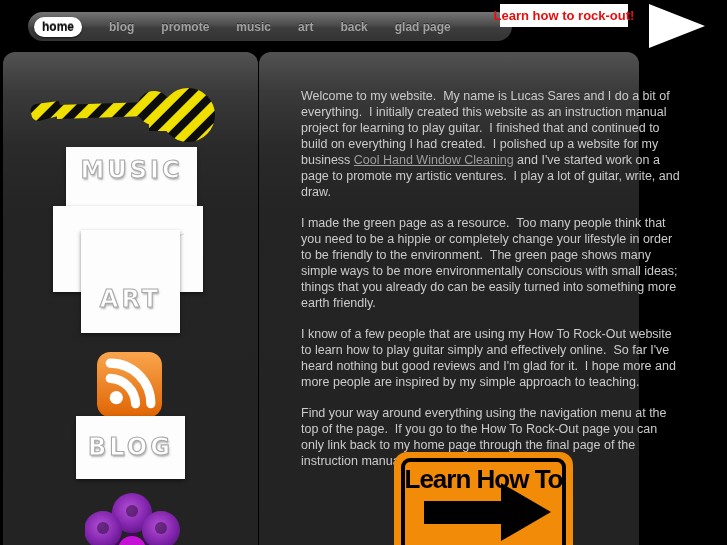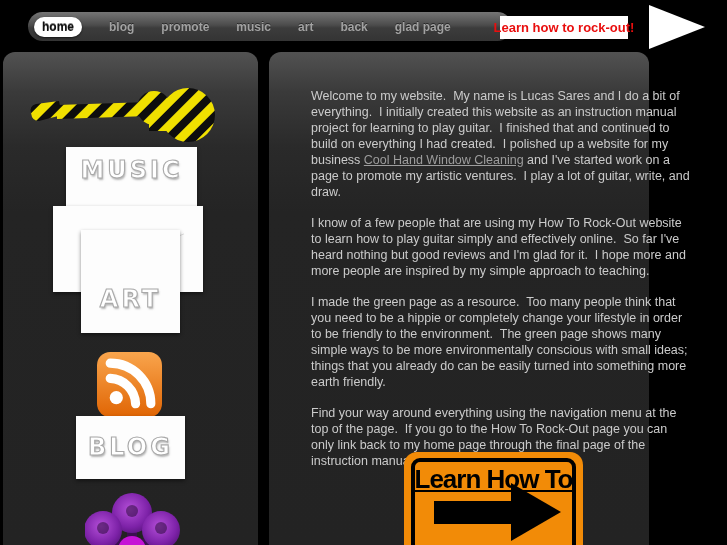--- a/index.html
+++ b/index.html
@@ -9,32 +9,32 @@
   
   .navbar{position:absolute;left:28px;top:12px;width:484px;height:29px;border-radius:15px;
           background:linear-gradient(180deg,#757575 0%,#4c4c4c 45%,#3c3c3c 55%,#343434 100%);
           display:flex;align-items:center;gap:27px;padding-left:6px;box-sizing:border-box;
           box-shadow:0 1px 2px rgba(0,0,0,.8);}
   .nav-item{font-size:12px;font-weight:bold;color:#a2a2a2;cursor:pointer;white-space:nowrap;
             text-shadow:0 -1px 0 rgba(0,0,0,.5);}
   .nav-item.pill{background:#fff;color:#111;border-radius:11px;padding:3px 8px;
                  box-shadow:0 1px 2px rgba(0,0,0,.6);}
 
-  .banner{position:absolute;left:500px;top:4px;height:46px;display:flex;align-items:center;gap:21px;}
+  .banner{position:absolute;left:500px;top:4px;height:46px;display:flex;align-items:flex-start;gap:21px;}
   .banner-body{height:23px;width:128px;background:#fff;display:flex;align-items:center;
                justify-content:center;}
   .banner-text{color:#e90e0e;font-weight:bold;font-size:13px;white-space:nowrap;}
   .banner-head{width:0;height:0;border-left:56px solid #fff;
                border-top:22px solid transparent;border-bottom:22px solid transparent;}
 
   
   .panel{position:absolute;top:52px;height:493px;border-radius:12px 12px 0 0;
          background:linear-gradient(180deg,#525252 0px,#3a3a3a 40px,#2a2a2a 95px,#242424 160px,#232323 100%);}
   #sidebar{left:3px;width:255px;}
-  #mainpanel{left:269px;width:380px;}
+  #mainpanel{left:259px;width:380px;}
 
   
   .abs{position:absolute;}
   .whitebox{position:absolute;background:#fdfdfd;box-shadow:0 2px 4px rgba(0,0,0,.45);}
   .marquee{font-family:"DejaVu Sans","Liberation Sans",sans-serif;font-weight:bold;
            font-size:24px;letter-spacing:3px;color:#fff;
            -webkit-text-stroke:1.1px #a9a9a9;text-shadow:1px 2px 2px rgba(120,120,120,.55);
            text-align:center;}
   .sketchline{position:absolute;height:1px;background:#d9d9d9;transform:rotate(-22deg);}
 
@@ -43,21 +43,21 @@
            font-size:12.5px;line-height:16px;}
   .content p{margin:0 0 15px 0;white-space:pre-wrap;}
   .content a{color:#9d9d9d;text-decoration:underline;cursor:pointer;}
 
   
   .sign{position:absolute;left:135px;top:400px;width:179px;height:160px;background:#f28b07;
         border-radius:13px;cursor:pointer;}
   .sign-border{position:absolute;left:7px;top:6px;right:7px;height:170px;
                border:4px solid #000;border-radius:9px;box-sizing:border-box;}
   .sign-title{position:absolute;left:0;top:12px;width:100%;text-align:center;color:#000;
-              font-weight:bold;font-size:26px;letter-spacing:-1px;text-decoration:underline;}
+              font-weight:bold;font-size:26px;letter-spacing:-1px;}
   .sign-shaft{position:absolute;left:30px;top:49px;width:79px;height:23px;background:#000;}
   .sign-head{position:absolute;left:107px;top:31px;width:0;height:0;
              border-left:50px solid #000;border-top:29px solid transparent;
              border-bottom:29px solid transparent;}
 </style>
 </head>
 <body>
 
 <div id="page">
 
@@ -141,22 +141,22 @@
       <circle cx="47" cy="22" r="6" fill="rgba(20,0,30,.45)"></circle>
       <circle cx="18" cy="39" r="6" fill="rgba(20,0,30,.45)"></circle>
       <circle cx="76" cy="39" r="6" fill="rgba(20,0,30,.45)"></circle>
       <circle cx="47" cy="61" r="14" fill="#c513d6"></circle>
     </svg>
   </div>
 
   <div id="mainpanel" class="panel">
     <div class="content">
       <p><span>Welcome to my website.  My name is Lucas Sares and I do a bit of everything.  I initially created this website as an instruction manual project for learning to play guitar.  I finished that and continued to build on everything I had created.  I polished up a website for my business </span><a>Cool Hand Window Cleaning</a><span> and I've started work on a page to promote my artistic ventures.  I play a lot of guitar, write, and draw.</span></p>
+      <p>I made the green page as a resource.  Too many people think that you need to be a hippie or completely change your lifestyle in order to be friendly to the environment.  The green page shows many simple ways to be more environmentally conscious with small ideas; things that you already do can be easily turned into something more earth friendly.</p>
       <p>I know of a few people that are using my How To Rock-Out website to learn how to play guitar simply and effectively online.  So far I've heard nothing but good reviews and I'm glad for it.  I hope more and more people are inspired by my simple approach to teaching.</p>
-      <p>I made the green page as a resource.  Too many people think that you need to be a hippie or completely change your lifestyle in order to be friendly to the environment.  The green page shows many simple ways to be more environmentally conscious with small ideas; things that you already do can be easily turned into something more earth friendly.</p>
       <p>Find your way around everything using the navigation menu at the top of the page.  If you go to the How To Rock-Out page you can only link back to my home page through the final page of the instruction manual.</p>
     </div>
 
     <div class="sign">
       <div class="sign-border"></div>
       <div class="sign-title">Learn How To</div>
       <div class="sign-shaft"></div>
       <div class="sign-head"></div>
     </div>
   </div>

